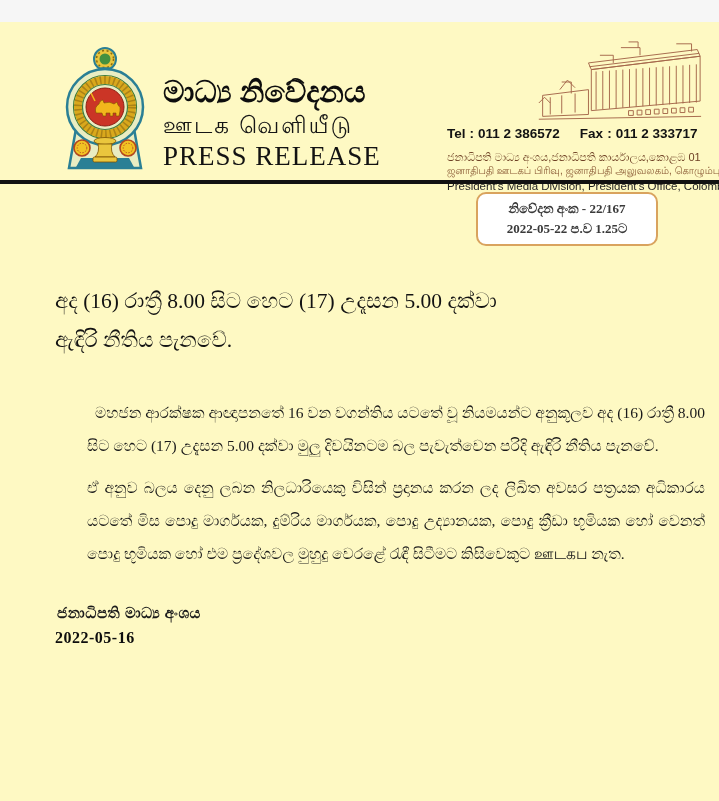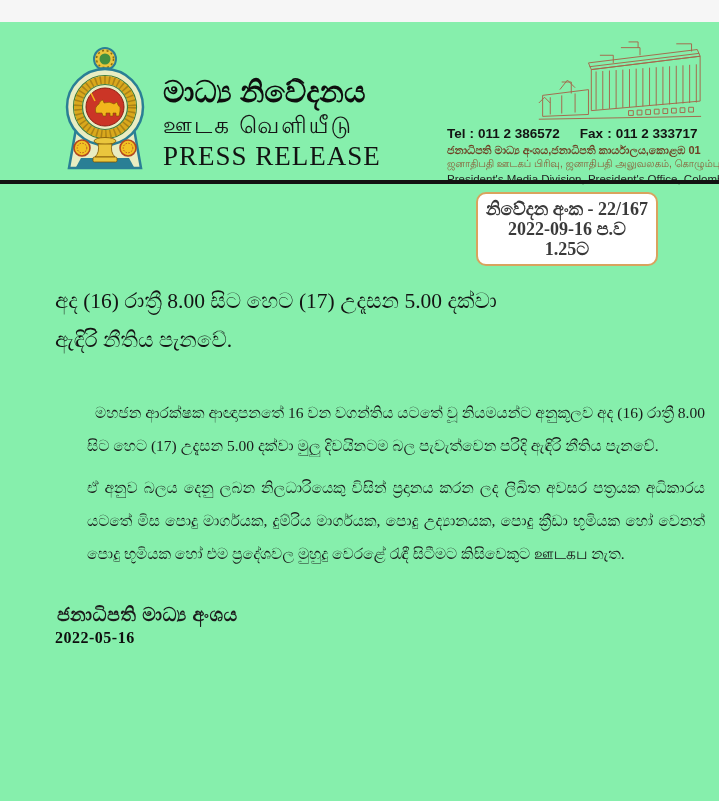--- a/index.html
+++ b/index.html
@@ -1,19 +1,19 @@
 <!DOCTYPE html>
 <html><head>
 <meta charset="utf-8">
 <style>
   html,body{margin:0;padding:0;background:#ffffff;}
   .page{
     position:relative;
     width:719px;height:801px;
-    background:#86efac;
+    background:#fef9c3;
     font-family:"Liberation Serif", serif;
     overflow:hidden;
   }
   .top-strip{
     position:absolute;left:0;top:0;width:719px;height:22px;
     background:#f6f6f6;
   }
   
   .emblem{position:absolute;left:55px;top:44px;width:100px;height:134px;}
   .titles{position:absolute;left:163px;top:74px;width:290px;}
@@ -30,57 +30,57 @@
     font-size:27px;line-height:30px;color:#121212;letter-spacing:1px;margin-top:2px;
   }
   .contact{position:absolute;right:4px;top:40px;width:268px;text-align:left;}
   .building{display:block;margin:0 10px 2px auto;width:172px;height:84px;}
   .telfax{
     font-family:Liberation Sans, sans-serif;font-weight:bold;
     font-size:13.5px;color:#131313;white-space:nowrap;display:flex;gap:4px;
   }
   .telfax .num{margin-right:16px;}
   .addr-si{
-    font-family:"Liberation Sans", sans-serif;font-weight:bold;
-    font-size:11px;line-height:13px;color:#6e4024;margin-top:3px;white-space:nowrap;
+    font-family:"Liberation Sans", sans-serif;font-weight:normal;
+    font-size:11px;line-height:13px;color:#6e4024;margin-top:10px;white-space:nowrap;
   }
   .addr-ta{
     font-family:"Liberation Sans", sans-serif;
     font-size:10px;line-height:12px;color:#8a5a35;margin-top:1px;white-space:nowrap;
   }
   .addr-en{
     font-family:"Liberation Sans", sans-serif;
     font-size:11.5px;line-height:14px;color:#1f1f1f;margin-top:2px;white-space:nowrap;
   }
   .rule{position:absolute;left:0;top:180px;width:719px;height:3.5px;background:#121212;}
   
   .notice-box{
     position:absolute;left:476px;top:192px;width:166px;
     border:2.5px solid #d9a35e;border-radius:10px;
     padding:5px 6px;text-align:center;background:#ffffff;
     font-family:"Liberation Serif", serif;font-weight:bold;
-    font-size:18px;line-height:20px;color:#3a3a3a;
+    font-size:13px;line-height:20px;color:#3a3a3a;
   }
   
   .heading{
     position:absolute;left:55px;top:282px;width:620px;
     font-size:21.5px;line-height:39px;color:#131313;
   }
   .paras{
     position:absolute;left:52px;top:396px;width:618px;
     font-size:15.5px;line-height:33px;color:#1a1a1a;text-align:justify;margin-left:35px;
   }
   .paras p{margin:0;}
   .paras p.p1{text-indent:8px;}
   .paras p.p2{margin-top:9px;}
   
   .issuer{
     position:absolute;left:57px;top:604px;
     font-family:"Liberation Sans", sans-serif;font-weight:bold;
-    font-size:19px;color:#1c1c1c;letter-spacing:0.5px;
+    font-size:15px;color:#1c1c1c;letter-spacing:0.5px;
   }
   .date{
     position:absolute;left:55px;top:629px;
     font-family:"Liberation Serif", serif;font-weight:bold;
     font-size:16px;color:#0e0e0e;letter-spacing:0.5px;
   }
 </style>
 </head>
 <body>
 
@@ -158,21 +158,21 @@
     </div>
     <div class="addr-si">ජනාධිපති මාධ්‍ය අංශය,ජනාධිපති කාර්යාලය,කොළඹ 01</div>
     <div class="addr-ta">ஜனாதிபதி ஊடகப் பிரிவு, ஜனாதிபதி அலுவலகம், கொழும்பு 01</div>
     <div class="addr-en">President's Media Division, President's Office, Colombo 01</div>
   </div>
 
   <div class="rule"></div>
 
   <div class="notice-box">
     <div>නිවේදන අංක - 22/167</div>
-    <div>2022-09-16 ප.ව 1.25ට</div>
+    <div>2022-05-22 ප.ව 1.25ට</div>
   </div>
 
   <div class="heading">
     <div>අද (16) රාත්‍රී 8.00 සිට හෙට (17) උදෑසන 5.00 දක්වා</div>
     <div>ඇඳිරි නීතිය පැනවේ.</div>
   </div>
 
   <div class="paras">
     <p class="p1">මහජන ආරක්ෂක ආඥාපනතේ 16 වන වගන්තිය යටතේ වූ නියමයන්ට අනුකූලව අද (16) රාත්‍රී 8.00 සිට හෙට (17) උදැසන 5.00 දක්වා මුලු දිවයිනටම බල පැවැත්වෙන පරිදි ඇඳිරි නීතිය පැනවේ.</p>
     <p class="p2">ඒ අනුව බලය දෙනු ලබන නිලධාරියෙකු විසින් ප්‍රදානය කරන ලද ලිඛිත අවසර පත්‍රයක අධිකාරය යටතේ මිස පොදු මාර්ගයක, දුම්රිය මාර්ගයක, පොදු උද්‍යානයක, පොදු ක්‍රීඩා භූමියක හෝ වෙනත් පොදු භූමියක හෝ එම ප්‍රදේශවල මුහුදු වෙරළේ රැඳී සිටීමට කිසිවෙකුට ஊடகப නැත.</p>

